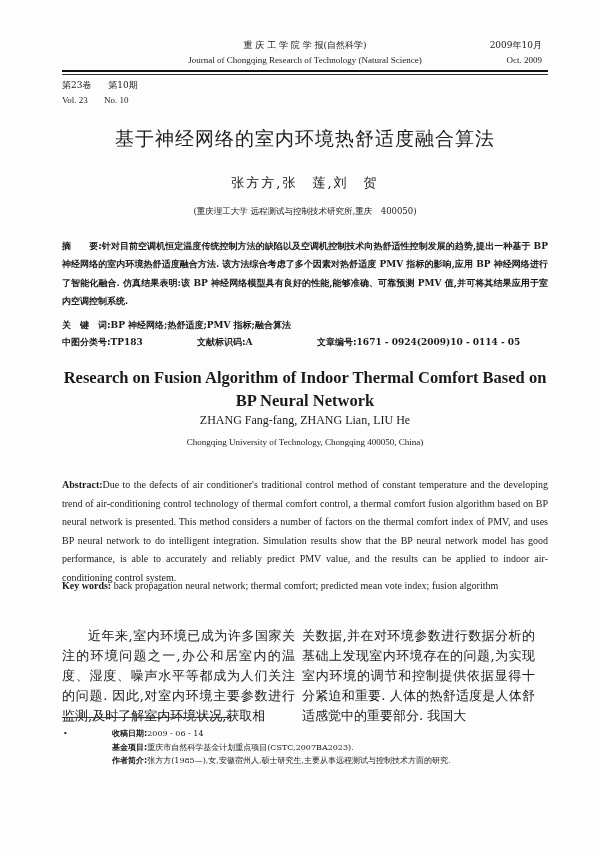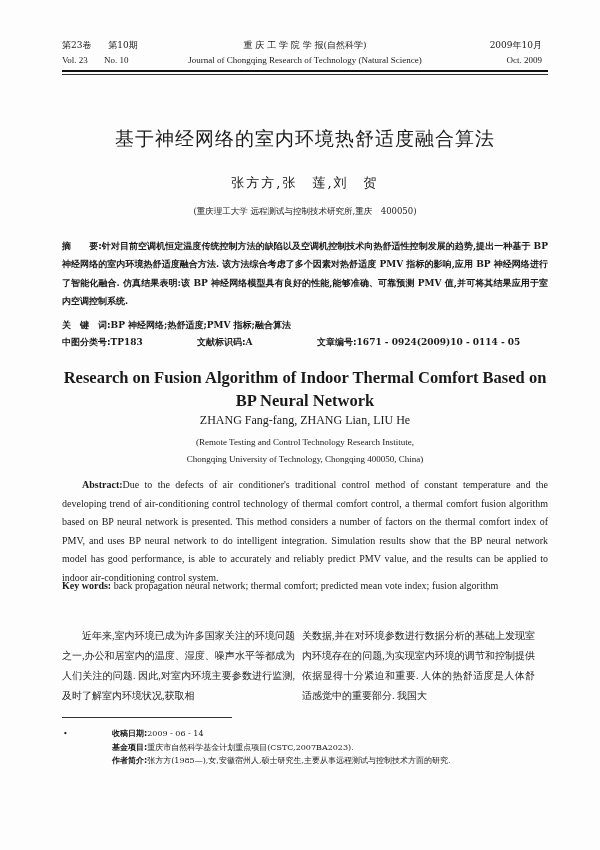--- a/index.html
+++ b/index.html
@@ -2,21 +2,21 @@
 <html><head>
 <meta charset="utf-8">
 <style>
   html, body { margin:0; padding:0; }
   body {
     width:600px; height:850px; background:#fdfdfd; position:relative; overflow:hidden;
     font-family:"DejaVu Serif", serif; color:#1a1a1a;
   }
   .page { position:absolute; left:62px; top:0; width:486px; }
   .hdr-row { position:absolute; left:0; width:486px; font-size:9px; line-height:11px; }
-  .hdr-row .l { position:absolute; left:0; }
+  .hdr-row .l { position:absolute; left:0;margin-top:40px; }
   .hdr-row .l span { margin-right:14px; }
   .hdr-row .c { position:absolute; left:0; width:486px; text-align:center; }
   .hdr-row .r { position:absolute; right:6px; }
   .rule-thick { position:absolute; left:0; width:486px; height:2px; background:#111; top:70px; }
   .rule-thin { position:absolute; left:0; width:486px; height:1px; background:#333; top:74px; }
   .cn-title { position:absolute; top:126px; left:0; width:486px; text-align:center;
     font-family:"DejaVu Sans", sans-serif; font-weight:normal; font-size:19px; letter-spacing:1px; }
   .cn-authors { position:absolute; top:174px; left:0; width:486px; text-align:center;
     font-size:13px; letter-spacing:2px; }
   .cn-affil { position:absolute; top:206px; left:0; width:486px; text-align:center; font-size:8.5px; }
@@ -28,24 +28,24 @@
   .cn-meta span { position:absolute; top:0; white-space:nowrap; }
   .lbl { font-family:"DejaVu Sans", sans-serif; font-weight:bold; }
   .en-title { position:absolute; top:366px; left:0; width:486px; text-align:center;
     font-family:"Liberation Serif", serif; font-weight:bold; font-size:16.5px; line-height:23px; }
   .en-authors { position:absolute; top:413px; left:0; width:486px; text-align:center;
     font-family:"Liberation Serif", serif; font-size:12px; }
   .en-affil { position:absolute; top:434px; left:0; width:486px; text-align:center;
     font-family:"Liberation Serif", serif; font-size:9px; line-height:17px; }
   .en-abstract { position:absolute; top:476px; left:0; width:486px; text-align:justify;
     font-family:"Liberation Serif", serif; font-size:10px; line-height:18.6px; }
-  .en-abstract b { font-weight:bold;margin-left:20px; }
+  .en-abstract b { font-weight:bold; }
   .en-keywords { position:absolute; top:576px; left:0; width:486px; text-align:justify;
     font-family:"Liberation Serif", serif; font-size:10px; line-height:19px; }
-  .body-col { position:absolute; top:626px; width:233px; font-size:10px; line-height:20px; text-align:justify;font-family:Liberation Serif, serif; }
+  .body-col { position:absolute; top:626px; width:233px; font-size:13px; line-height:20px; text-align:justify; }
   .col-left { left:0; }
   .col-right { left:240px; }
   .indent { text-indent:2em; }
   .fn-rule { position:absolute; top:717px; left:0; width:170px; height:1px; background:#333; }
   .footnotes { position:absolute; top:727px; left:10px; width:476px; font-size:8px; line-height:13.5px; }
   .footnotes div { white-space:nowrap;padding-left:40px; }
   .footnotes .bullet { position:absolute; left:-9px; }
 </style>
 </head>
 <body>
@@ -85,21 +85,20 @@
 
   <div class="cn-meta">
     <span style="left:0;"><b class="lbl">中图分类号:</b><span style="position:static">TP183</span></span>
     <span style="left:135px;"><b class="lbl">文献标识码:</b><span style="position:static">A</span></span>
     <span style="left:255px;"><b class="lbl">文章编号:</b><span style="position:static">1671 - 0924(2009)10 - 0114 - 05</span></span>
   </div>
 
   <div class="en-title">Research on Fusion Algorithm of Indoor Thermal Comfort Based on BP Neural Network</div>
   <div class="en-authors">ZHANG Fang-fang, ZHANG Lian, LIU He</div>
   <div class="en-affil">
-    <div>(Remote Testing and Control Technology Research Institute,</div>
     <div>Chongqing University of Technology, Chongqing 400050, China)</div>
   </div>
 
   <div class="en-abstract">
     <b>Abstract:</b><span>Due to the defects of air conditioner's traditional control method of constant temperature and the developing trend of air-conditioning control technology of thermal comfort control, a thermal comfort fusion algorithm based on BP neural network is presented. This method considers a number of factors on the thermal comfort index of PMV, and uses BP neural network to do intelligent integration. Simulation results show that the BP neural network model has good performance, is able to accurately and reliably predict PMV value, and the results can be applied to indoor air-conditioning control system.</span>
   </div>
 
   <div class="en-keywords">
     <b>Key words:</b> <span>back propagation neural network; thermal comfort; predicted mean vote index; fusion algorithm</span>
   </div>

